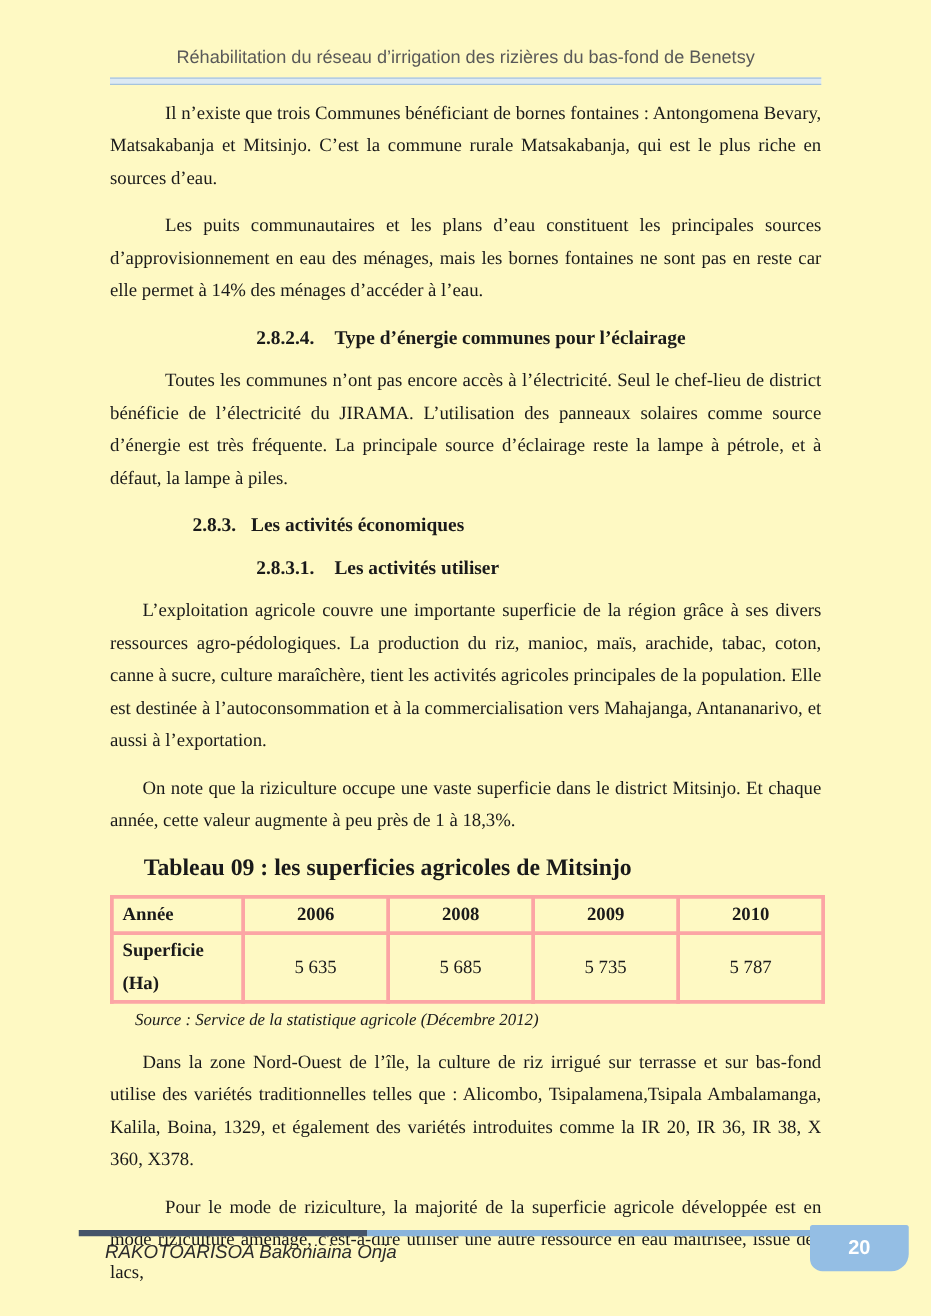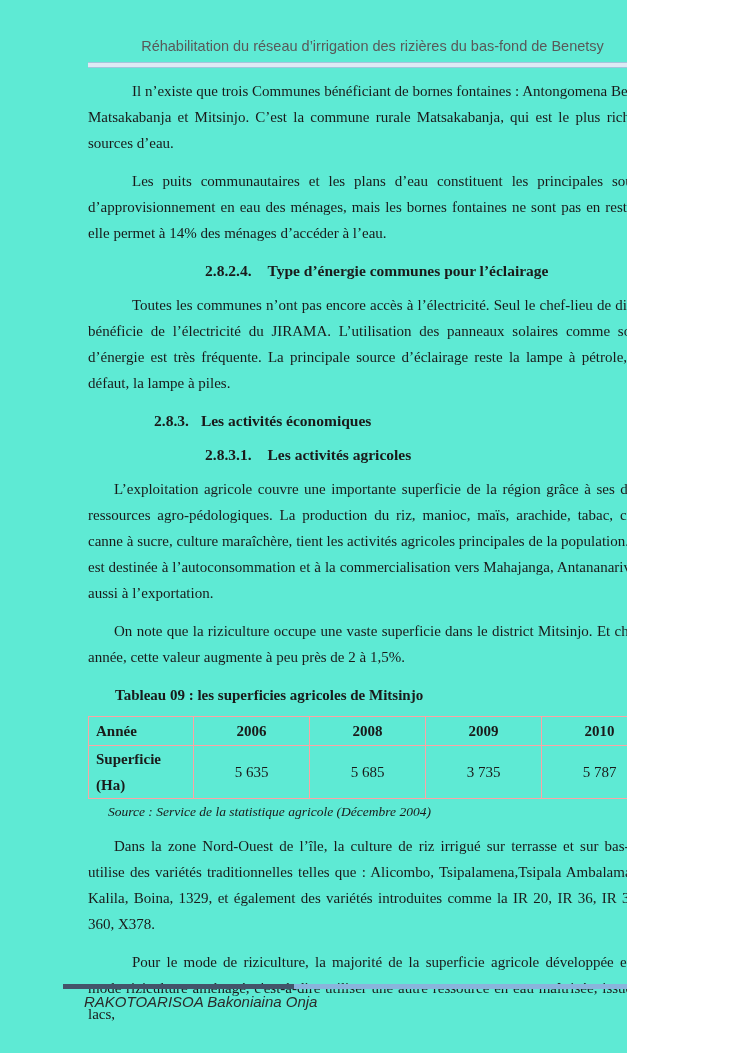--- a/index.html
+++ b/index.html
@@ -1,20 +1,20 @@
 <!DOCTYPE html>
 <html><head>
 <meta charset="utf-8">
 <style>
   html, body { margin: 0; padding: 0; background: #ffffff; }
   .page {
     position: relative;
-    width: 627px;
+    width: 745px;
     height: 1053px;
-    background: #5eead4;
+    background: #fef9c3;
     font-family: "Liberation Serif", serif;
     color: #1a1a1a;
     overflow: hidden;
   }
 
   
   .header-title {
     position: absolute;
     top: 38px; left: 88px; width: 569px;
     text-align: center;
@@ -51,36 +51,36 @@
     margin: 0 0 8px 0;
     text-align: left;
   }
   .h4.lvl4 { padding-left: 117px; }
   .h4.lvl3 { padding-left: 66px; }
   .h4 .hnum { display: inline-block; margin-right: 16px; }
   .h3 .hnum { margin-right: 12px; }
 
   .table-caption {
     font-weight: bold;
-    font-size: 15px;
+    font-size: 19px;
     margin: 0 0 8px 0;
     padding-left: 27px;
     text-align: left;
   }
 
   table.agri {
     border-collapse: collapse;
     width: 569px;
     table-layout: fixed;
     font-size: 15px;
   }
   table.agri col.c0 { width: 105px; }
   table.agri col.cy { width: 116px; }
   table.agri th, table.agri td {
-    border: 1px solid #fca5a5;
+    border: 3px solid #fca5a5;
     height: 29px;
     padding: 0 7px;
     box-sizing: border-box;
     text-align: center;
     font-weight: normal;
     vertical-align: middle;
   }
   table.agri th { font-weight: bold; }
   table.agri .rowlabel { text-align: left; font-weight: bold; }
 
@@ -120,21 +120,20 @@
   }
   .page-badge {
     position: absolute;
     top: 980px; left: 648px;
     width: 79px; height: 37px;
     background: #94bee4;
     border-radius: 2px 2px 14px 10px;
     display: flex;
     align-items: center;
     justify-content: center;
-    margin-top: 32px;
   }
   .page-badge span {
     font-family: "Liberation Sans", sans-serif;
     font-weight: bold;
     font-size: 16px;
     color: #ffffff;
   }
 </style>
 </head>
 <body>
@@ -154,26 +153,26 @@
       <span class="hnum">2.8.2.4.</span><span>Type d’énergie communes pour l’éclairage</span>
     </div>
 
     <p class="indent-lg">Toutes les communes n’ont pas encore accès à l’électricité. Seul le chef-lieu de district bénéficie de l’électricité du JIRAMA. L’utilisation des panneaux solaires comme source d’énergie est très fréquente. La principale source d’éclairage reste la lampe à pétrole, et à défaut, la lampe à piles.</p>
 
     <div class="h4 lvl3 h3">
       <span class="hnum">2.8.3.</span><span>Les activités économiques</span>
     </div>
 
     <div class="h4 lvl4">
-      <span class="hnum">2.8.3.1.</span><span>Les activités agricoles</span>
+      <span class="hnum">2.8.3.1.</span><span>Les activités utiliser</span>
     </div>
 
     <p class="indent-sm">L’exploitation agricole couvre une importante superficie de la région grâce à ses divers ressources agro-pédologiques. La production du riz, manioc, maïs, arachide, tabac, coton, canne à sucre, culture maraîchère, tient les activités agricoles principales de la population. Elle est destinée à l’autoconsommation et à la commercialisation vers Mahajanga, Antananarivo, et aussi à l’exportation.</p>
 
-    <p class="indent-sm">On note que la riziculture occupe une vaste superficie dans le district Mitsinjo. Et chaque année, cette valeur augmente à peu près de 2 à 1,5%.</p>
+    <p class="indent-sm">On note que la riziculture occupe une vaste superficie dans le district Mitsinjo. Et chaque année, cette valeur augmente à peu près de 1 à 18,3%.</p>
 
     <div class="table-caption">Tableau 09 : les superficies agricoles de Mitsinjo</div>
 
     <table class="agri">
       <colgroup>
         <col class="c0">
           <col class="cy">
           <col class="cy">
           <col class="cy">
           <col class="cy">
@@ -183,27 +182,27 @@
         <th class="rowlabel">Année</th>
         <th>2006</th>
         <th>2008</th>
         <th>2009</th>
         <th>2010</th>
       </tr>
       <tr>
         <td class="rowlabel">Superficie (Ha)</td>
         <td>5 635</td>
         <td>5 685</td>
-        <td>3 735</td>
+        <td>5 735</td>
         <td>5 787</td>
       </tr>
     </tbody>
       </table>
 
-    <div class="table-source">Source : Service de la statistique agricole (Décembre 2004)</div>
+    <div class="table-source">Source : Service de la statistique agricole (Décembre 2012)</div>
 
 
     <p class="indent-sm">Dans la zone Nord-Ouest de l’île, la culture de riz irrigué sur terrasse et sur bas-fond utilise des variétés traditionnelles telles que : Alicombo, Tsipalamena,Tsipala Ambalamanga, Kalila, Boina, 1329, et également des variétés introduites comme la IR 20, IR 36, IR 38, X 360, X378.</p>
 
     <p class="indent-lg justify-last">Pour le mode de riziculture, la majorité de la superficie agricole développée est en mode riziculture aménagé, c'est-à-dire utiliser une autre ressource en eau maîtrisée, issue des lacs,</p>
 
   </div>
 
   <div class="footer-rule"></div>
   <div class="footer-author">RAKOTOARISOA Bakoniaina Onja</div>

